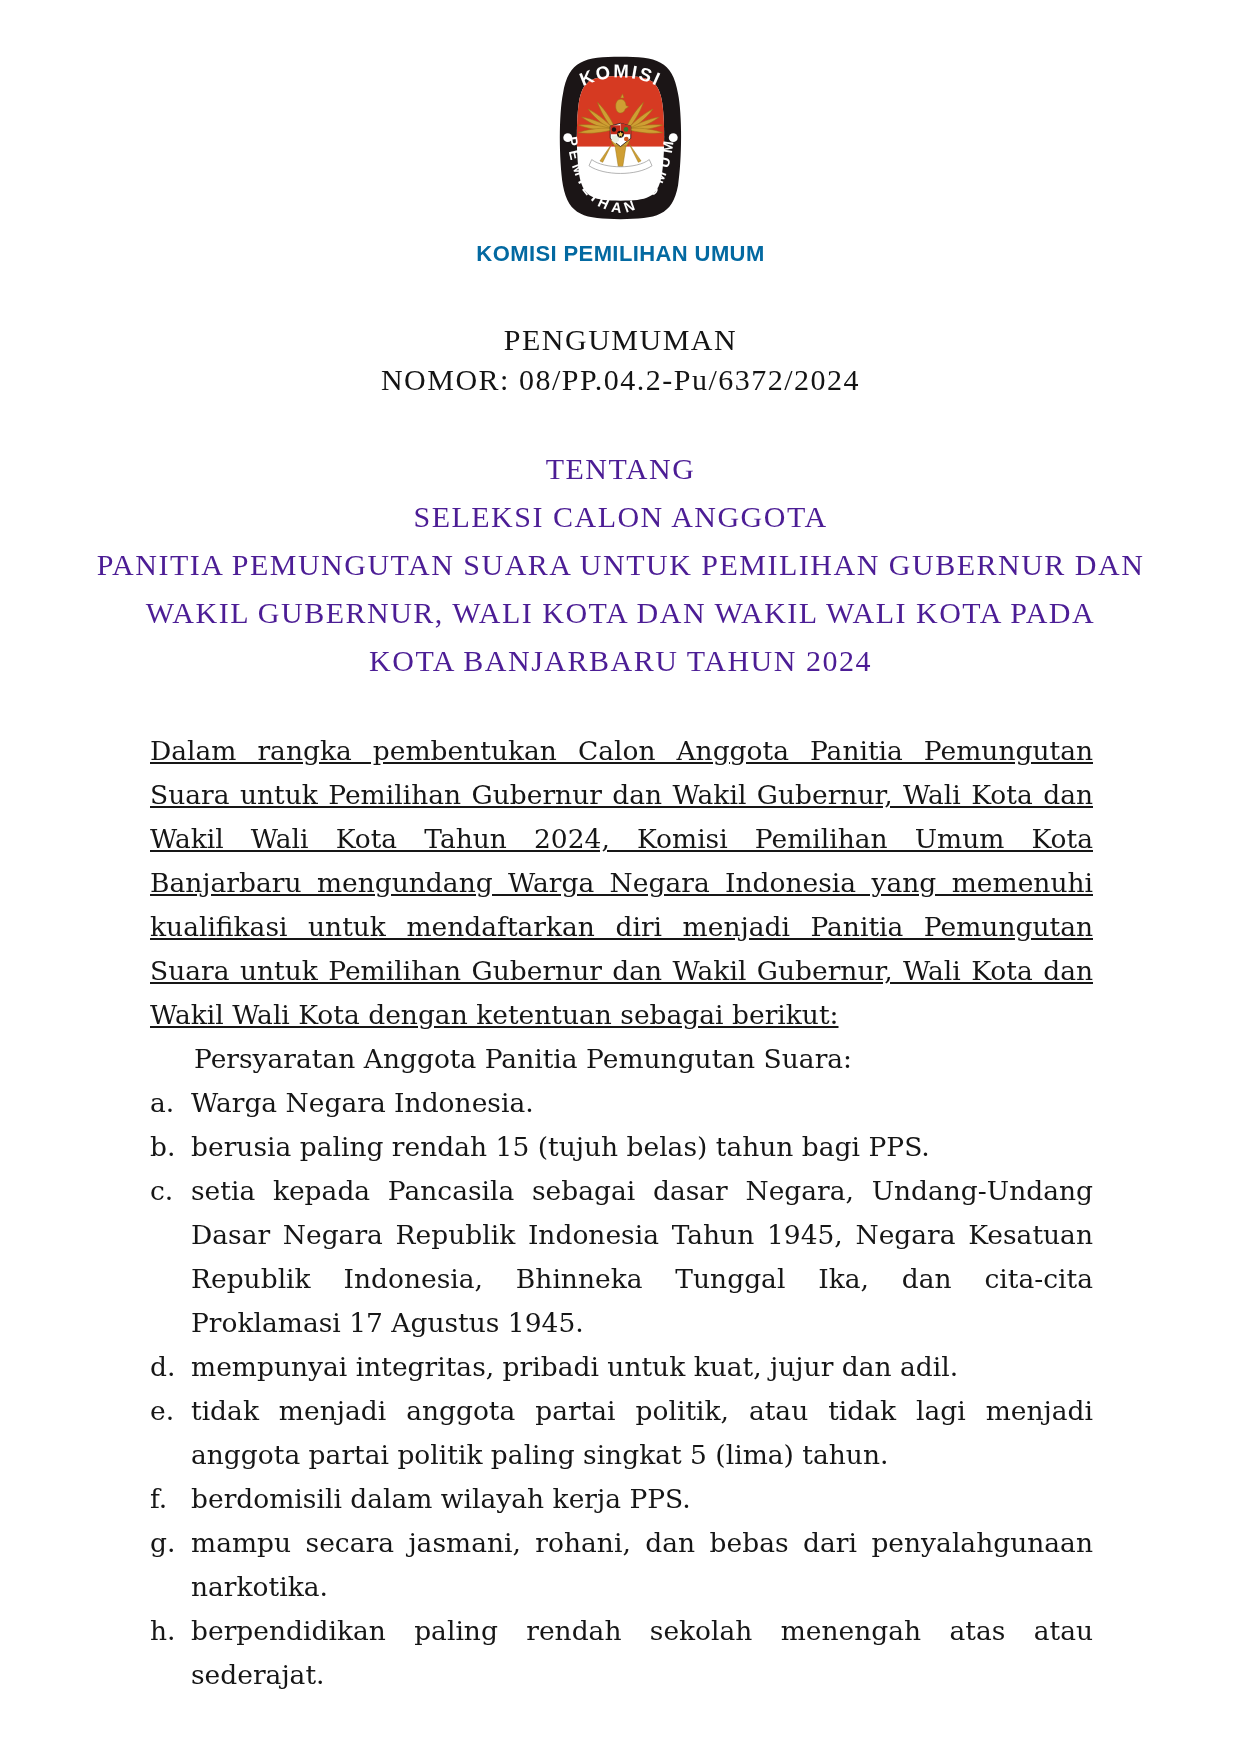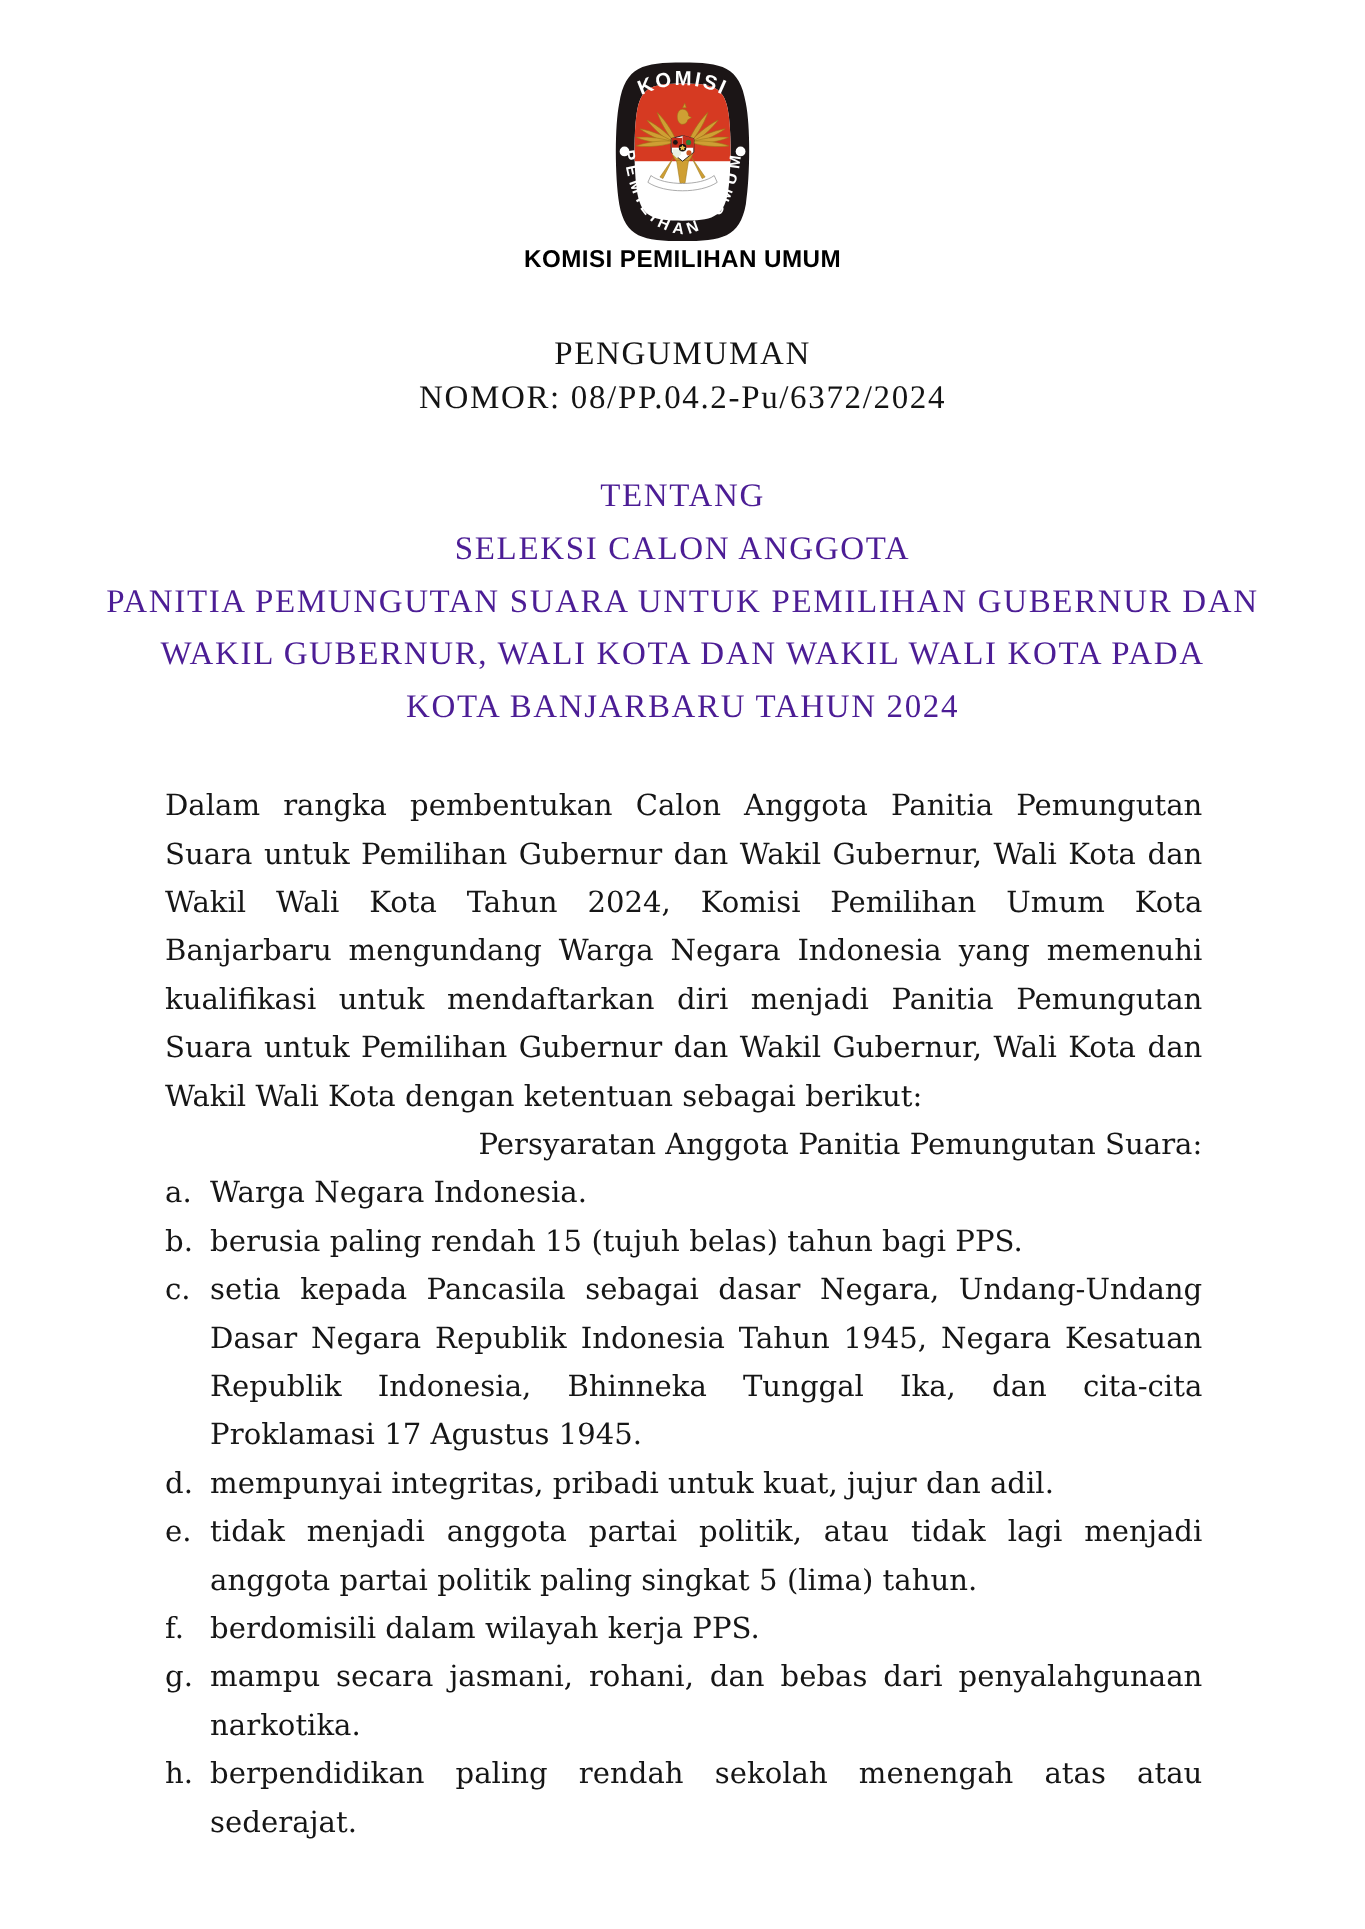--- a/index.html
+++ b/index.html
@@ -9,26 +9,27 @@
     width: 1241px;
     height: 1754px;
     margin: 0 auto;
     background: #ffffff;
     color: #1b1b1b;
     overflow: hidden;
   }
   .doc-header { text-align: center; padding-top: 54px; }
   .kpu-logo { display: block; margin: 0 auto; width: 137px; height: 168px; }
   .org-name {
+    margin-top: 18px;
     font-family: "Liberation Sans", sans-serif;
     font-weight: bold;
     font-size: 22px;
     line-height: 1.28;
     letter-spacing: 0.4px;
-    color: #000000;
+    color: #0369a1;
   }
   .doc-title {
     margin-top: 52px;
     font-family: "Liberation Serif", serif;
     font-size: 30px;
     line-height: 1.32;
     letter-spacing: 1.5px;
     color: #141414;
   }
   .subject {
@@ -39,22 +40,22 @@
     letter-spacing: 1.5px;
     color: #4c1d95;
   }
   .doc-body {
     margin: 44px 148px 0 150px;
     font-family: "DejaVu Serif", serif;
     font-size: 26.5px;
     line-height: 1.66;
     color: #161616;
   }
-  .para { text-align: justify; }
-  .req-heading { text-align: right; margin-left: 44px; }
+  .para { text-align: justify; text-decoration: underline; }
+  .req-heading { text-align: left; margin-left: 44px; }
   .req-list { margin-top: 0; }
   .req-item {
     display: grid;
     grid-template-columns: 41px 1fr;
     align-items: baseline;
   }
   .req-marker { text-align: left; }
   .req-text { text-align: justify; }
 </style>
 </head>

